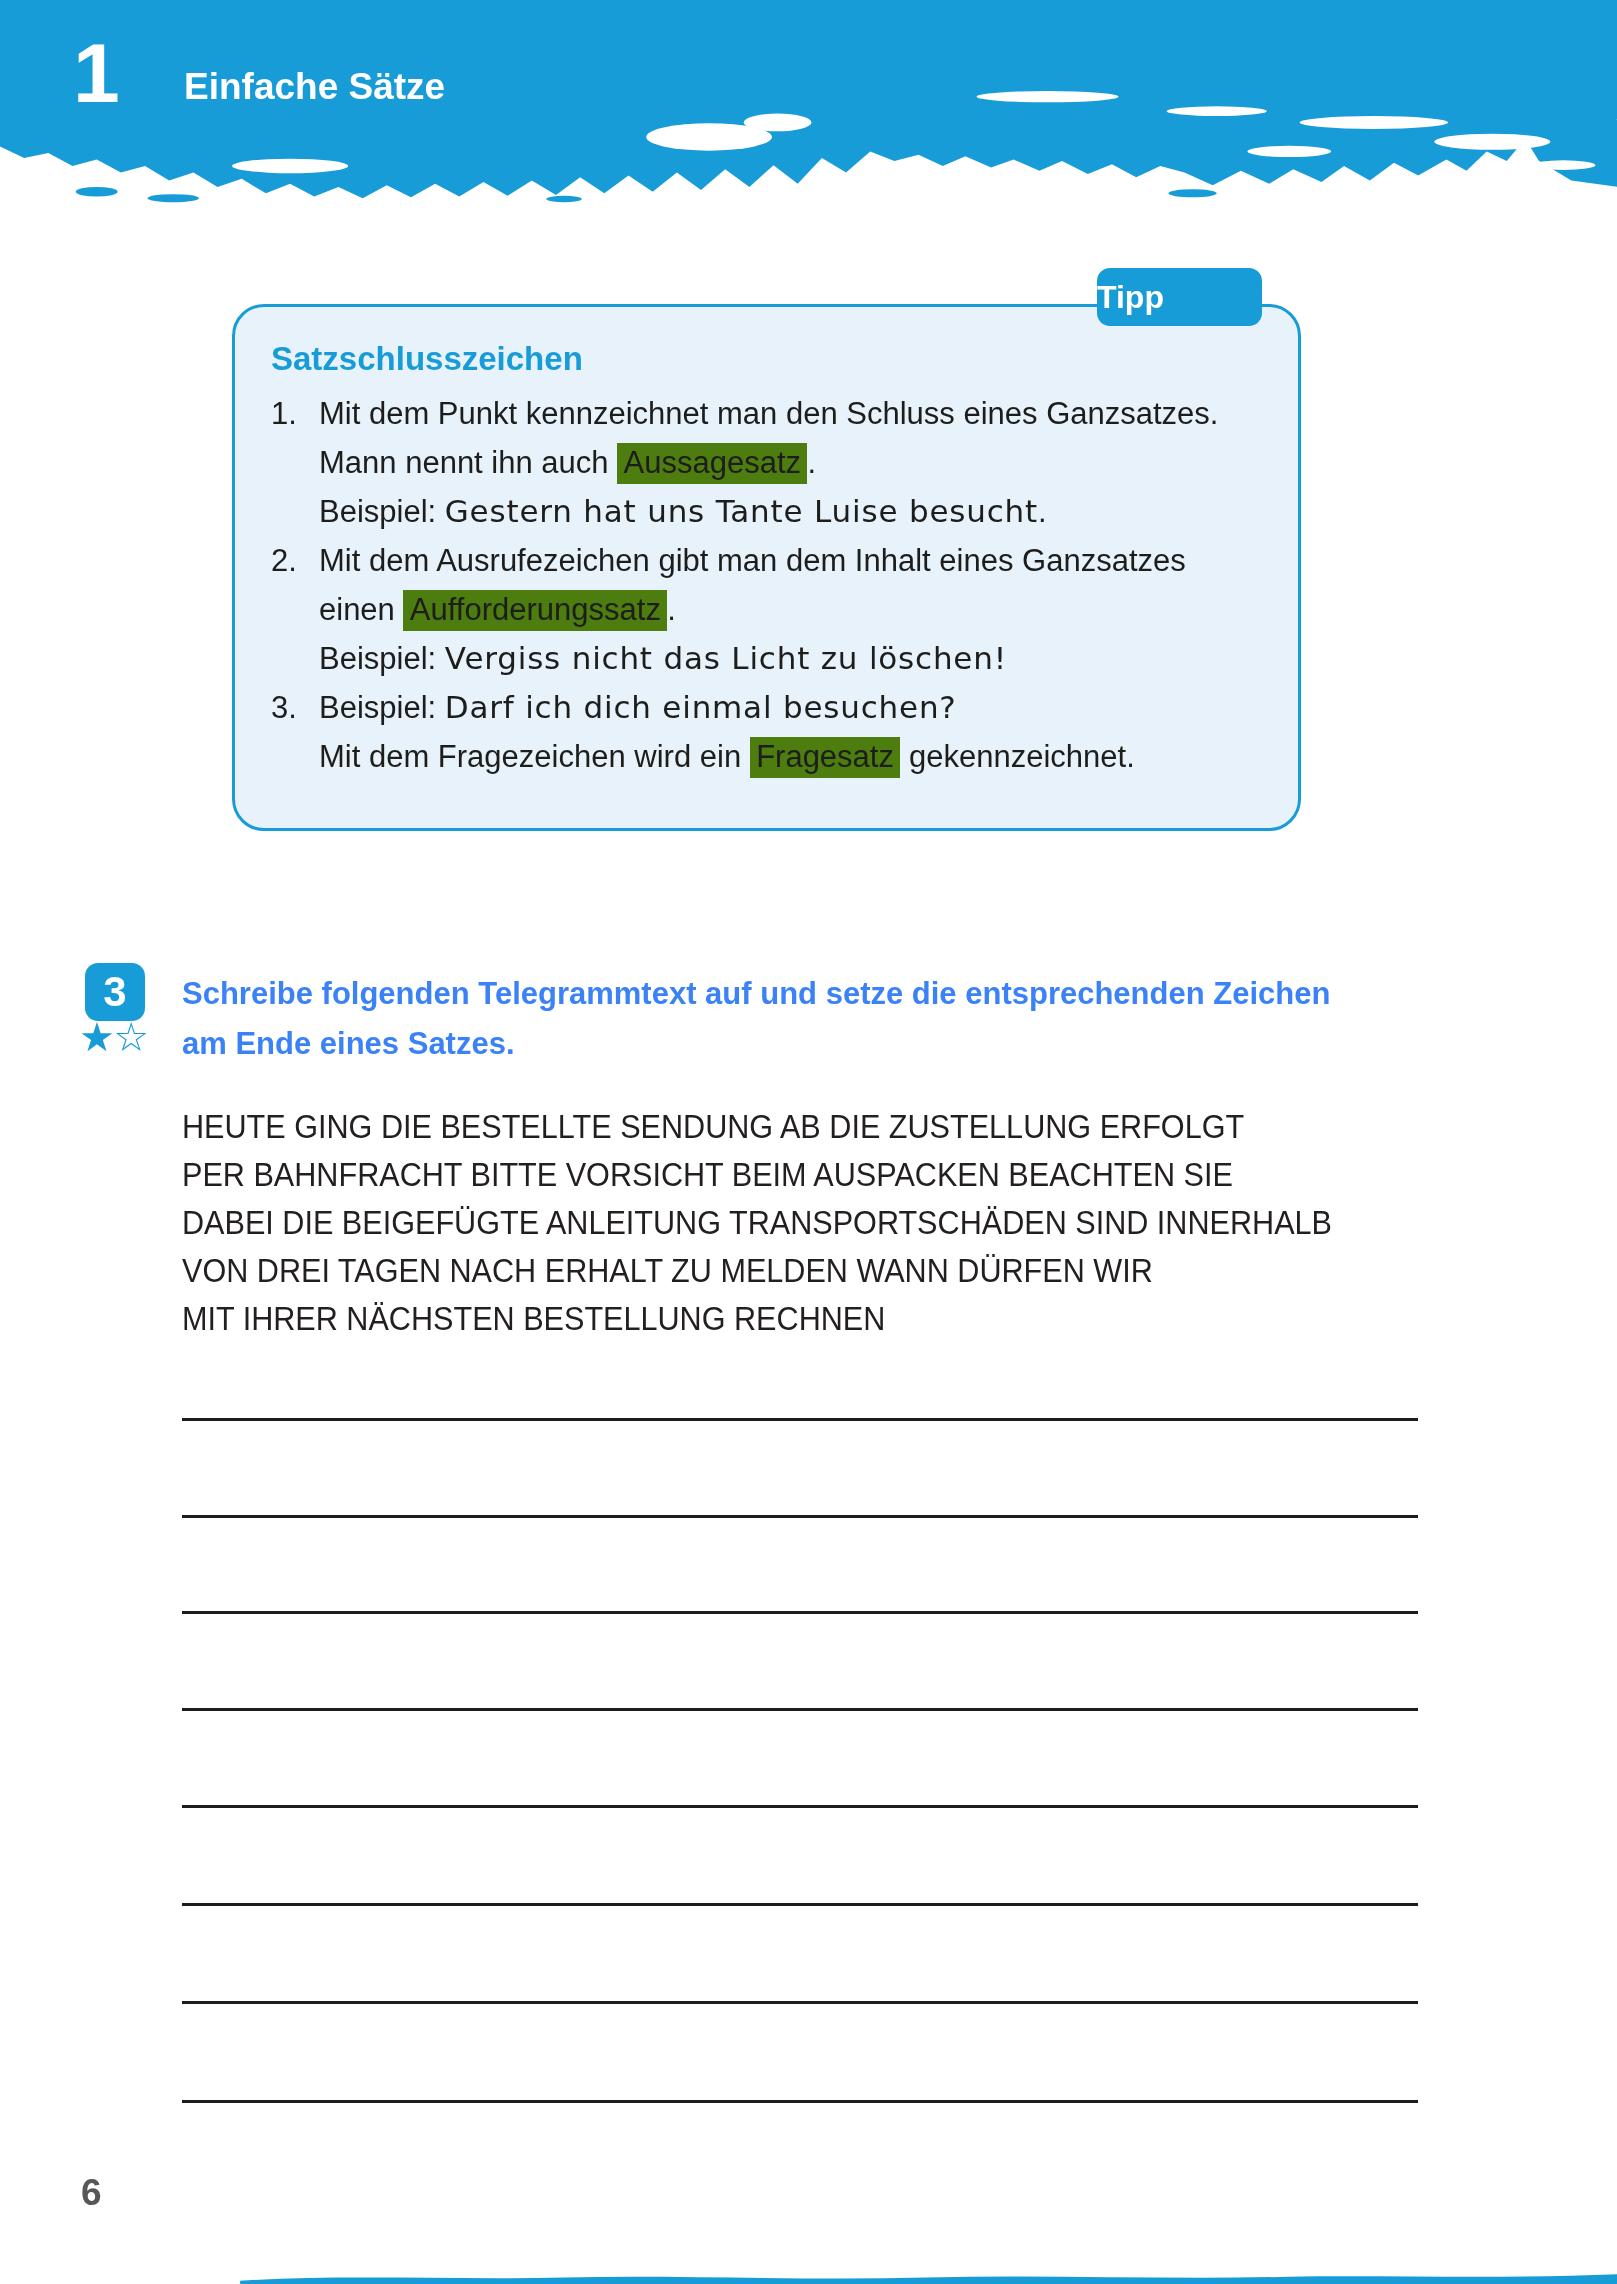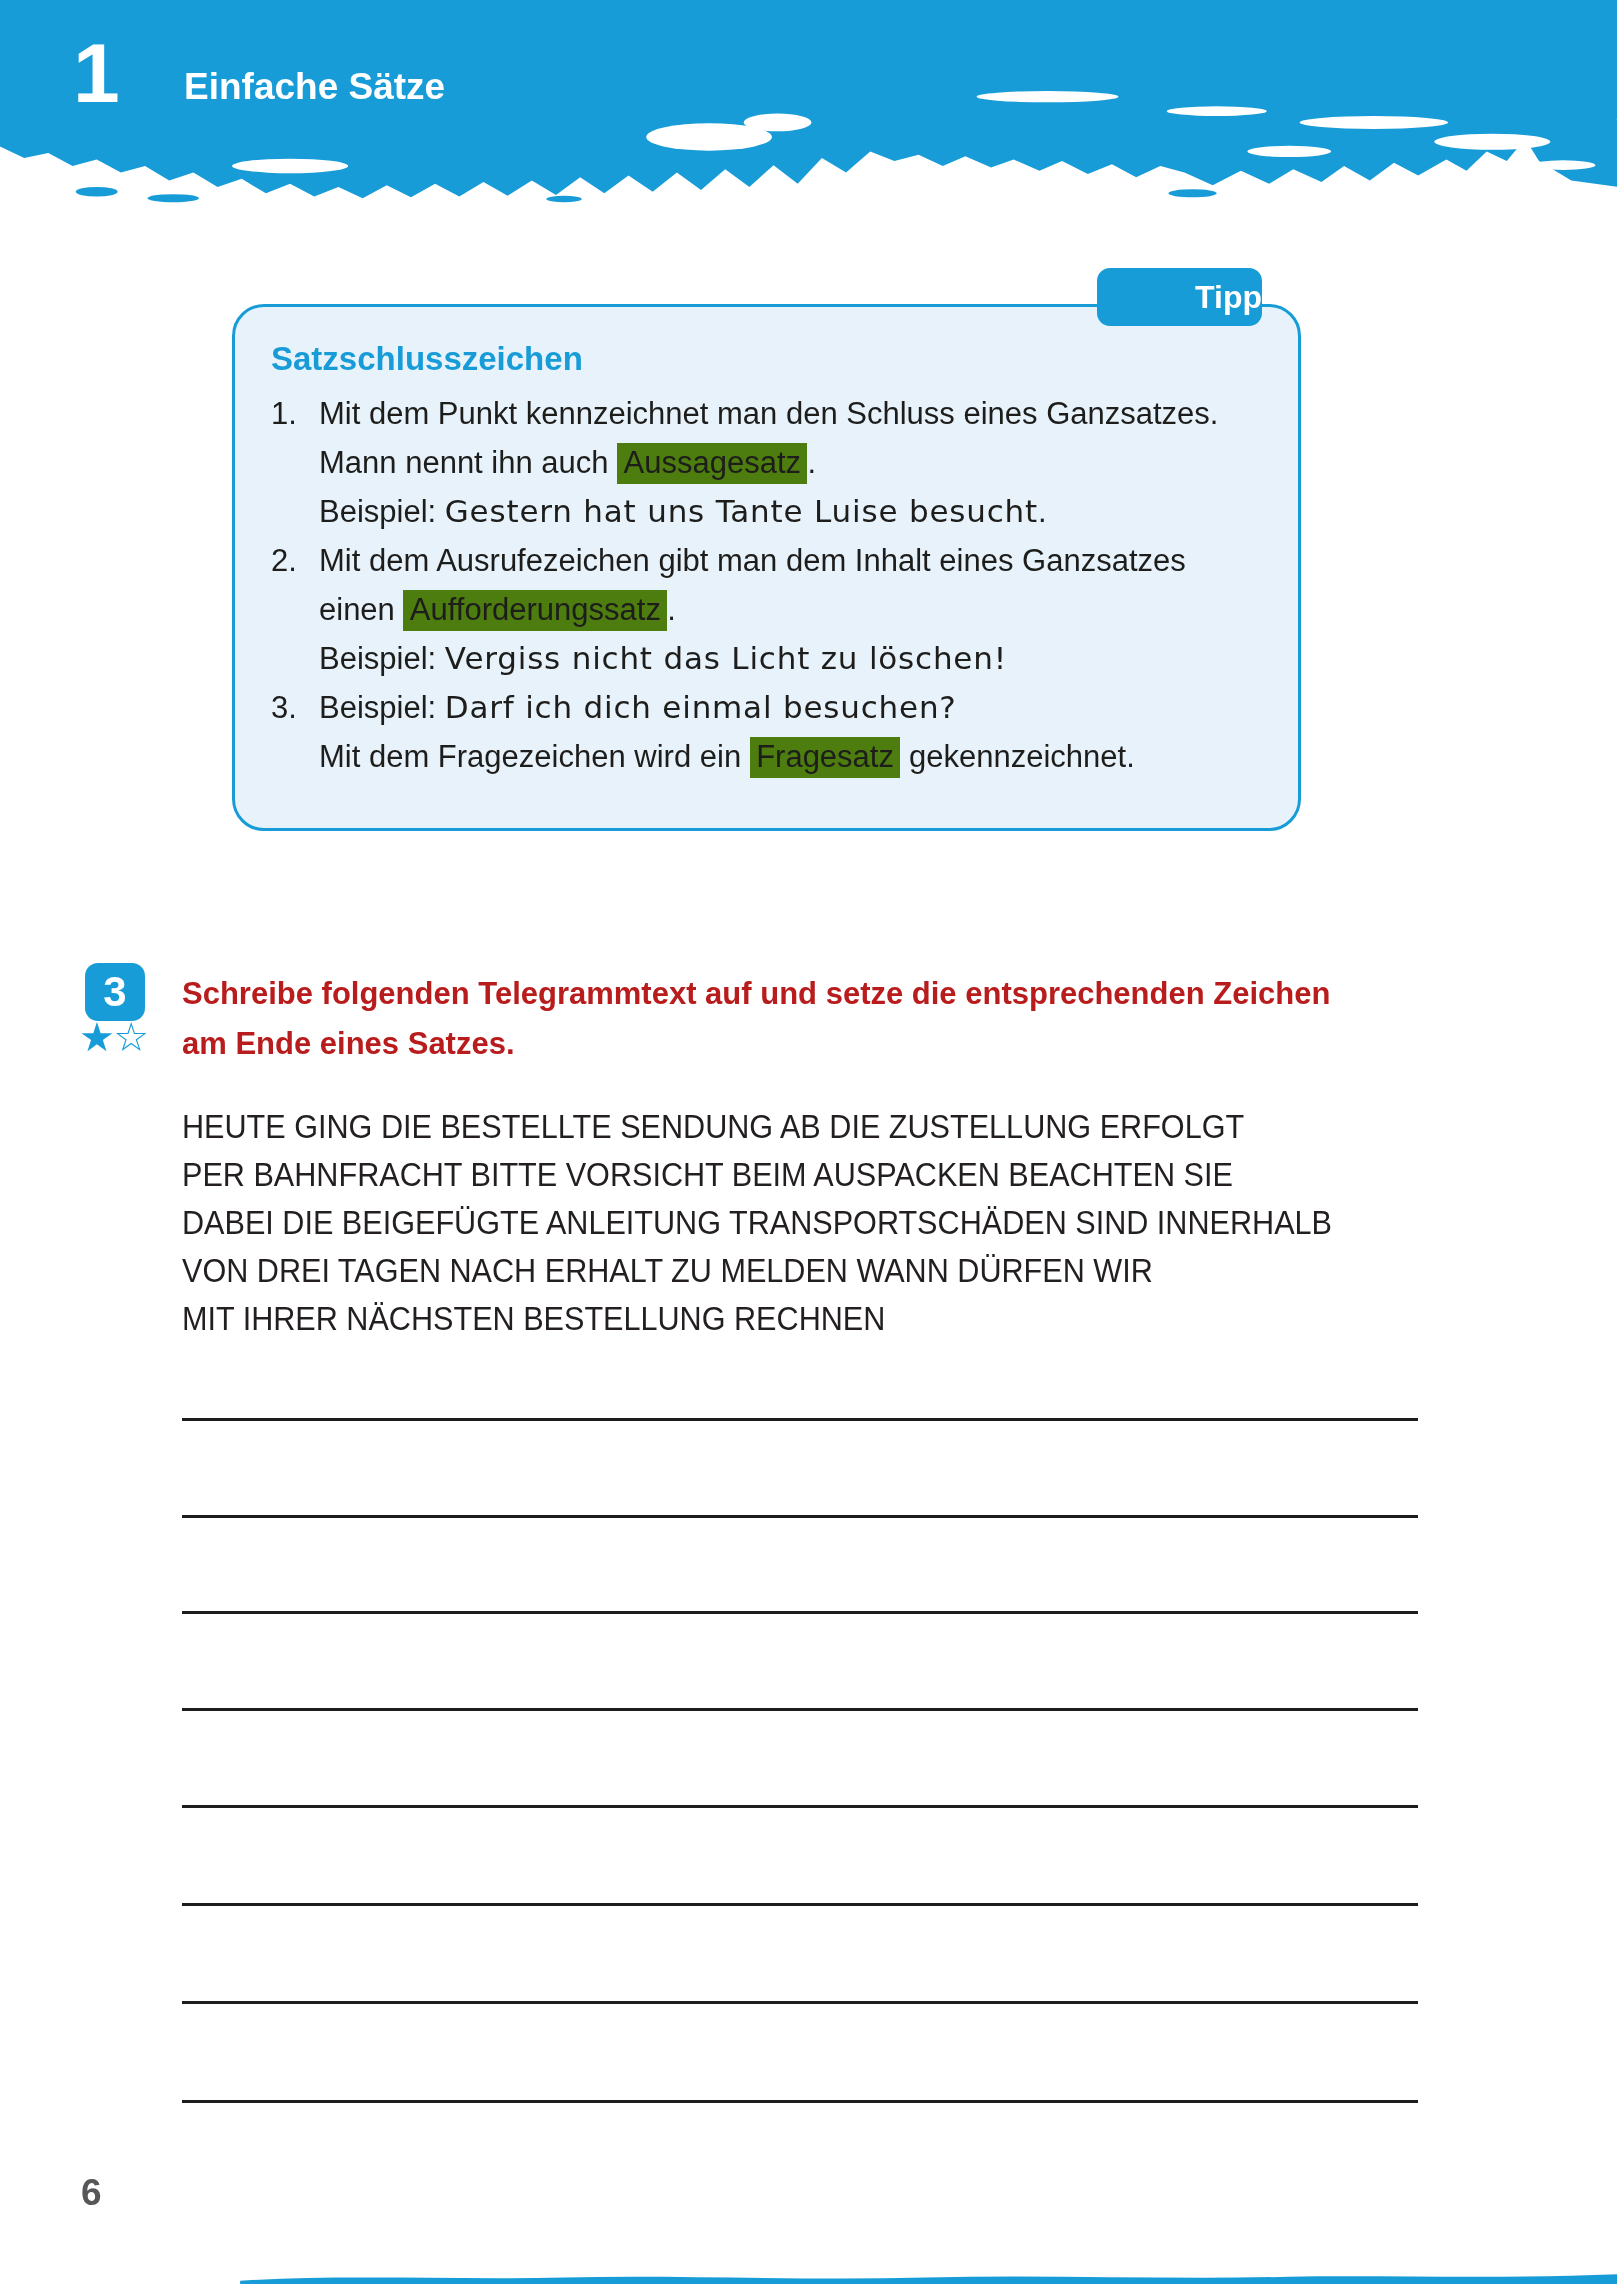--- a/index.html
+++ b/index.html
@@ -8,37 +8,37 @@
 
   
   .header-band{position:absolute;top:0;left:0;width:1618px;height:203px;}
   .ch-num{position:absolute;top:31px;left:73px;font-size:84px;font-weight:bold;color:#ffffff;line-height:1;}
   .ch-title{position:absolute;top:68px;left:184px;font-size:37px;font-weight:bold;color:#ffffff;line-height:1;text-align:center;}
 
   
   .tip-box{position:absolute;left:232px;top:304px;width:1069px;height:527px;box-sizing:border-box;
            background:#e8f2fb;border:3.2px solid #189cd8;border-radius:32px;padding:32px 32px 0 36px;}
   .tip-tab{position:absolute;left:1097px;top:268px;width:165px;height:58px;background:#189cd8;border-radius:13px;
-           display:flex;align-items:center;justify-content:flex-end;z-index:3;}
+           display:flex;align-items:center;justify-content:flex-start;z-index:3;}
   .tip-tab span{color:#fff;font-weight:bold;font-size:32px;}
   .tip-heading{color:#189cd8;font-weight:bold;font-size:33px;line-height:40px;margin-bottom:9.7px;}
   .tip-item{display:flex;margin:0;}
   .tip-num{width:48px;flex:none;font-size:31px;line-height:49px;color:#1d1d1b;}
   .tip-lines{flex:1;}
   .tline{font-size:31px;line-height:49px;color:#1d1d1b;}
   .hl{background:#4d7c0f;padding:1.6px 6.4px 4px 6.4px;}
   .hand{font-family:"DejaVu Sans",sans-serif;font-size:31px;letter-spacing:0.8px;}
 
   
   .ex-badge{position:absolute;left:85px;top:963px;width:60px;height:58px;background:#189cd8;border-radius:13px;
             display:flex;align-items:center;justify-content:center;}
   .ex-badge span{color:#fff;font-size:42px;font-weight:bold;}
   .ex-stars{position:absolute;left:79px;top:1014px;font-size:40px;color:#189cd8;letter-spacing:-1.6px;
             font-family:"DejaVu Sans",sans-serif;}
-  .ex-instruction{position:absolute;left:182px;top:969px;width:1257px;color:#b91c1c;font-weight:bold;
+  .ex-instruction{position:absolute;left:182px;top:969px;width:1257px;color:#3b82f6;font-weight:bold;
                   font-size:31px;line-height:50px;}
   .telegram{position:absolute;left:182px;top:1102px;color:#231f20;font-size:34px;line-height:48px;
             transform:scaleX(0.9);transform-origin:left top;white-space:nowrap;}
 
   
   .wline{position:absolute;left:182px;width:1236px;height:0;border-top:3.2px solid #1d1d1b;}
   .w1{top:1418px;} .w2{top:1515px;} .w3{top:1611px;} .w4{top:1708px;}
   .w5{top:1805px;} .w6{top:1903px;} .w7{top:2001px;} .w8{top:2100px;}
 
   .page-num{position:absolute;left:81px;top:2172px;font-size:37px;font-weight:bold;color:#57575a;}

